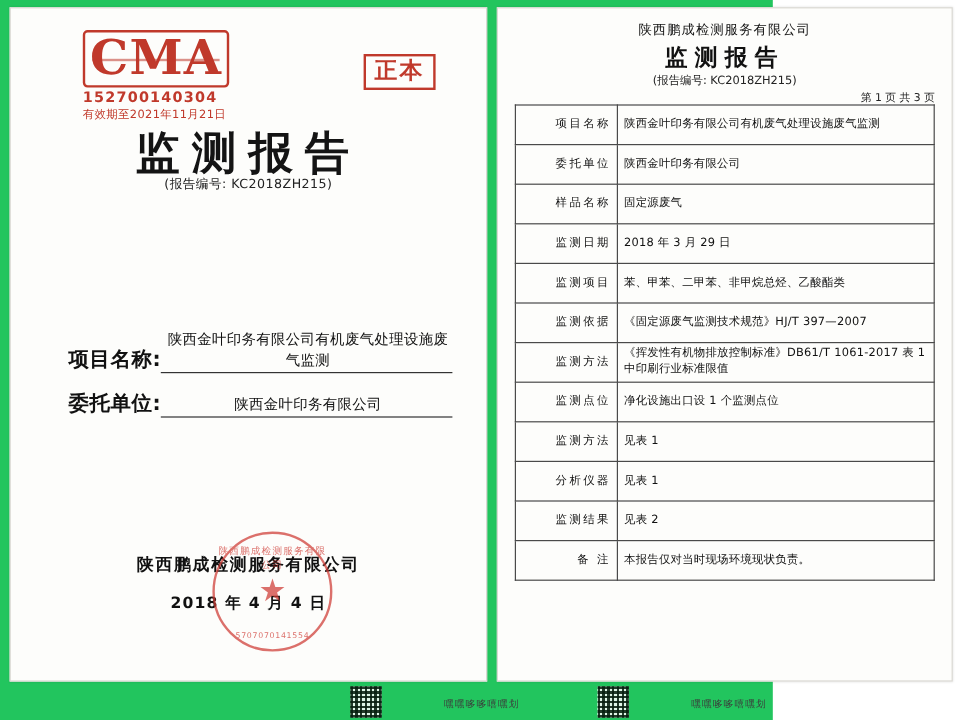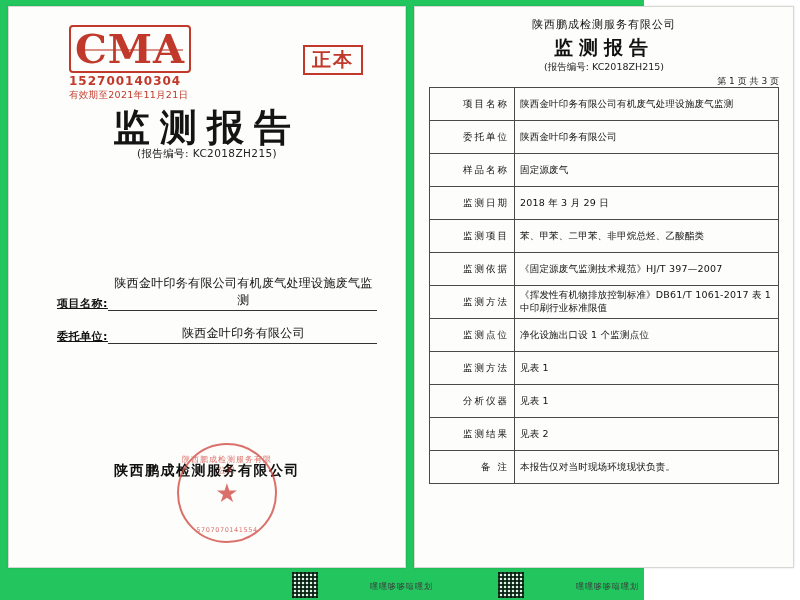--- a/index.html
+++ b/index.html
@@ -132,23 +132,22 @@
     color: #111;
   }
   .field-row {
     display: flex;
     align-items: flex-end;
     margin-bottom: 14px;
   }
   .field-label {
     font-weight: bold;
     white-space: nowrap;
-    font-size: 11px;
+    font-size: 17px;
     letter-spacing: 0.5px;
-    text-decoration: underline;
   }
   .field-value {
     flex: 1;
     border-bottom: 1px solid #333;
     padding: 0 2px 1px 4px;
     text-align: center;
     font-size: 12px;
     letter-spacing: 0.3px;
   }
   .field-value.centered-short {
@@ -314,20 +313,21 @@
         <span class="field-label">项目名称:</span>
         <span class="field-value">陕西金叶印务有限公司有机废气处理设施废气监测</span>
       </div>
       <div class="field-row">
         <span class="field-label">委托单位:</span>
         <span class="field-value centered-short">陕西金叶印务有限公司</span>
       </div>
     </div>
 
     <div class="sign-block">陕西鹏成检测服务有限公司</div>
+    <div class="sign-date">2018 年 4 月 4 日</div>
 
     <div class="seal">
       <div class="seal-text-top">陕西鹏成检测服务有限公司</div>
       <div class="seal-text-bottom">5707070141554</div>
     </div>
   </div>
 
   <div class="page-right">
     <div class="r-company">陕西鹏成检测服务有限公司</div>
     <div class="r-title">监测报告</div>

